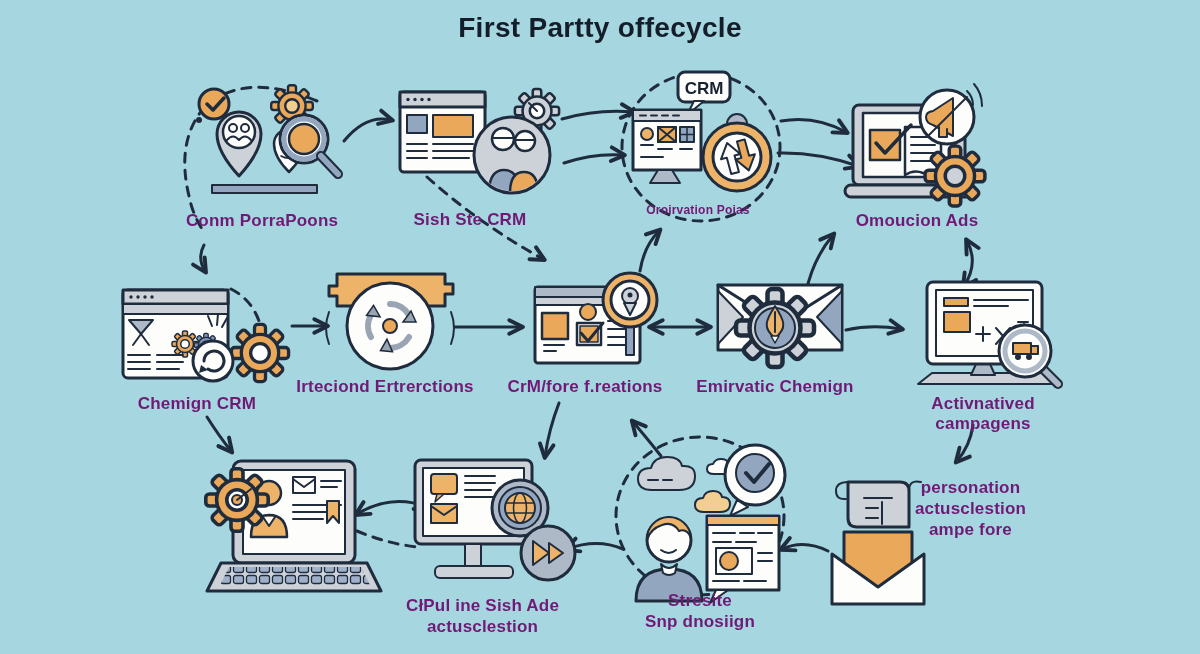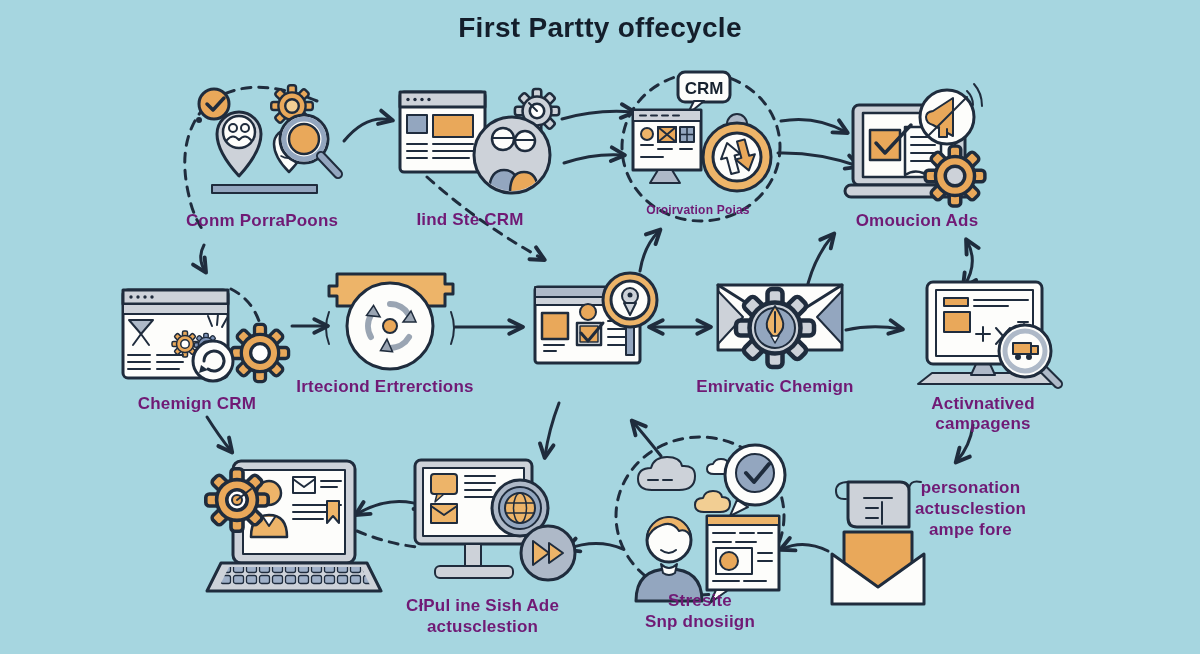--- a/index.html
+++ b/index.html
@@ -124,21 +124,21 @@
       </clipPath>
     <g clip-path="url(#clip-people)">
       <path d="M96,111 q0,-23 15,-23 q15,0 15,23 z" class="s f-b"></path>
       <path d="M117,111 q0,-21 14,-21 q14,0 14,21 z" class="s f-o"></path>
     </g>
     <circle cx="110" cy="57" r="11" class="s f-w"></circle>
     <path d="M99,56 h22" class="s sw2"></path>
     <circle cx="132" cy="59" r="10" class="s f-w"></circle>
     <path d="M122,58 h20" class="s sw2"></path>
   </svg>
-  <div class="lbl" style="left:390px;top:210px;width:160px">Iind Ste CRM</div>
+  <div class="lbl" style="left:390px;top:210px;width:160px">Sish Ste CRM</div>
 
   <svg class="icon" style="left:628px;top:68px" width="160" height="150" viewBox="0 0 160 150">
     <rect x="50" y="4" width="52" height="30" rx="7" class="s f-w sw3"></rect>
     <path d="M66,33 l-7,14 17,-14 z" class="s f-w sw2"></path>
     <text x="76" y="26" class="bubble-t">CRM</text>
     <rect x="5" y="42" width="68" height="60" class="s f-w sw3"></rect>
     <rect x="5" y="42" width="68" height="11" class="s f-g sw2"></rect>
     <path d="M12,47.5 h6 M23,47.5 h6 M34,47.5 h6 M45,47.5 h6" class="s sw2"></path>
     <circle cx="19" cy="66" r="6" class="s f-ol sw2"></circle>
     <path d="M13,77 h12" class="s sw2"></path>
@@ -227,20 +227,21 @@
     <rect x="50" y="63" width="18" height="16" class="s f-o sw15"></rect>
     <path d="M51,70 l7,8 15,-18" class="s sw3"></path>
     <path d="M78,58 h22 M78,66 h22 M78,74 h22 M78,82 h18" class="s sw2"></path>
     <rect x="96" y="62" width="8" height="30" class="s f-b sw2"></rect>
     <circle cx="100" cy="37" r="27" class="s f-ol sw3"></circle>
     <circle cx="100" cy="37" r="19" class="s f-w sw3"></circle>
     <circle cx="100" cy="33" r="8" class="s f-g sw2"></circle>
     <circle cx="100" cy="32" r="2.5" class="f-i"></circle>
     <path d="M94,40 l6,12 6,-12 z" class="s f-g sw2"></path>
   </svg>
+  <div class="lbl" style="left:495px;top:377px;width:180px">CrM/fore f.reations</div>
 
   <svg class="icon" style="left:710px;top:276px" width="140" height="102" viewBox="0 0 140 102">
     <rect x="8" y="9" width="124" height="65" class="s f-w sw3"></rect>
     <path d="M132,15 v53 l-25,-27 z" class="s f-b sw2"></path>
     <path d="M8,15 v53 l25,-27 z" class="s f-g sw2"></path>
     <path d="M8,9 L70,48 L132,9" class="s sw3"></path>
     <use href="#gear-shape" transform="translate(65,52) scale(1.5)" color="#CDD2D9" style="--hole:#93A6BF"></use>
     <circle cx="65" cy="52" r="20" class="s f-b sw2"></circle>
     <path d="M65,30 C56,44 52,52 65,62 C78,52 74,44 65,30 z" class="s f-ol sw2"></path>
     <path d="M65,36 V56" class="s sw2"></path>

